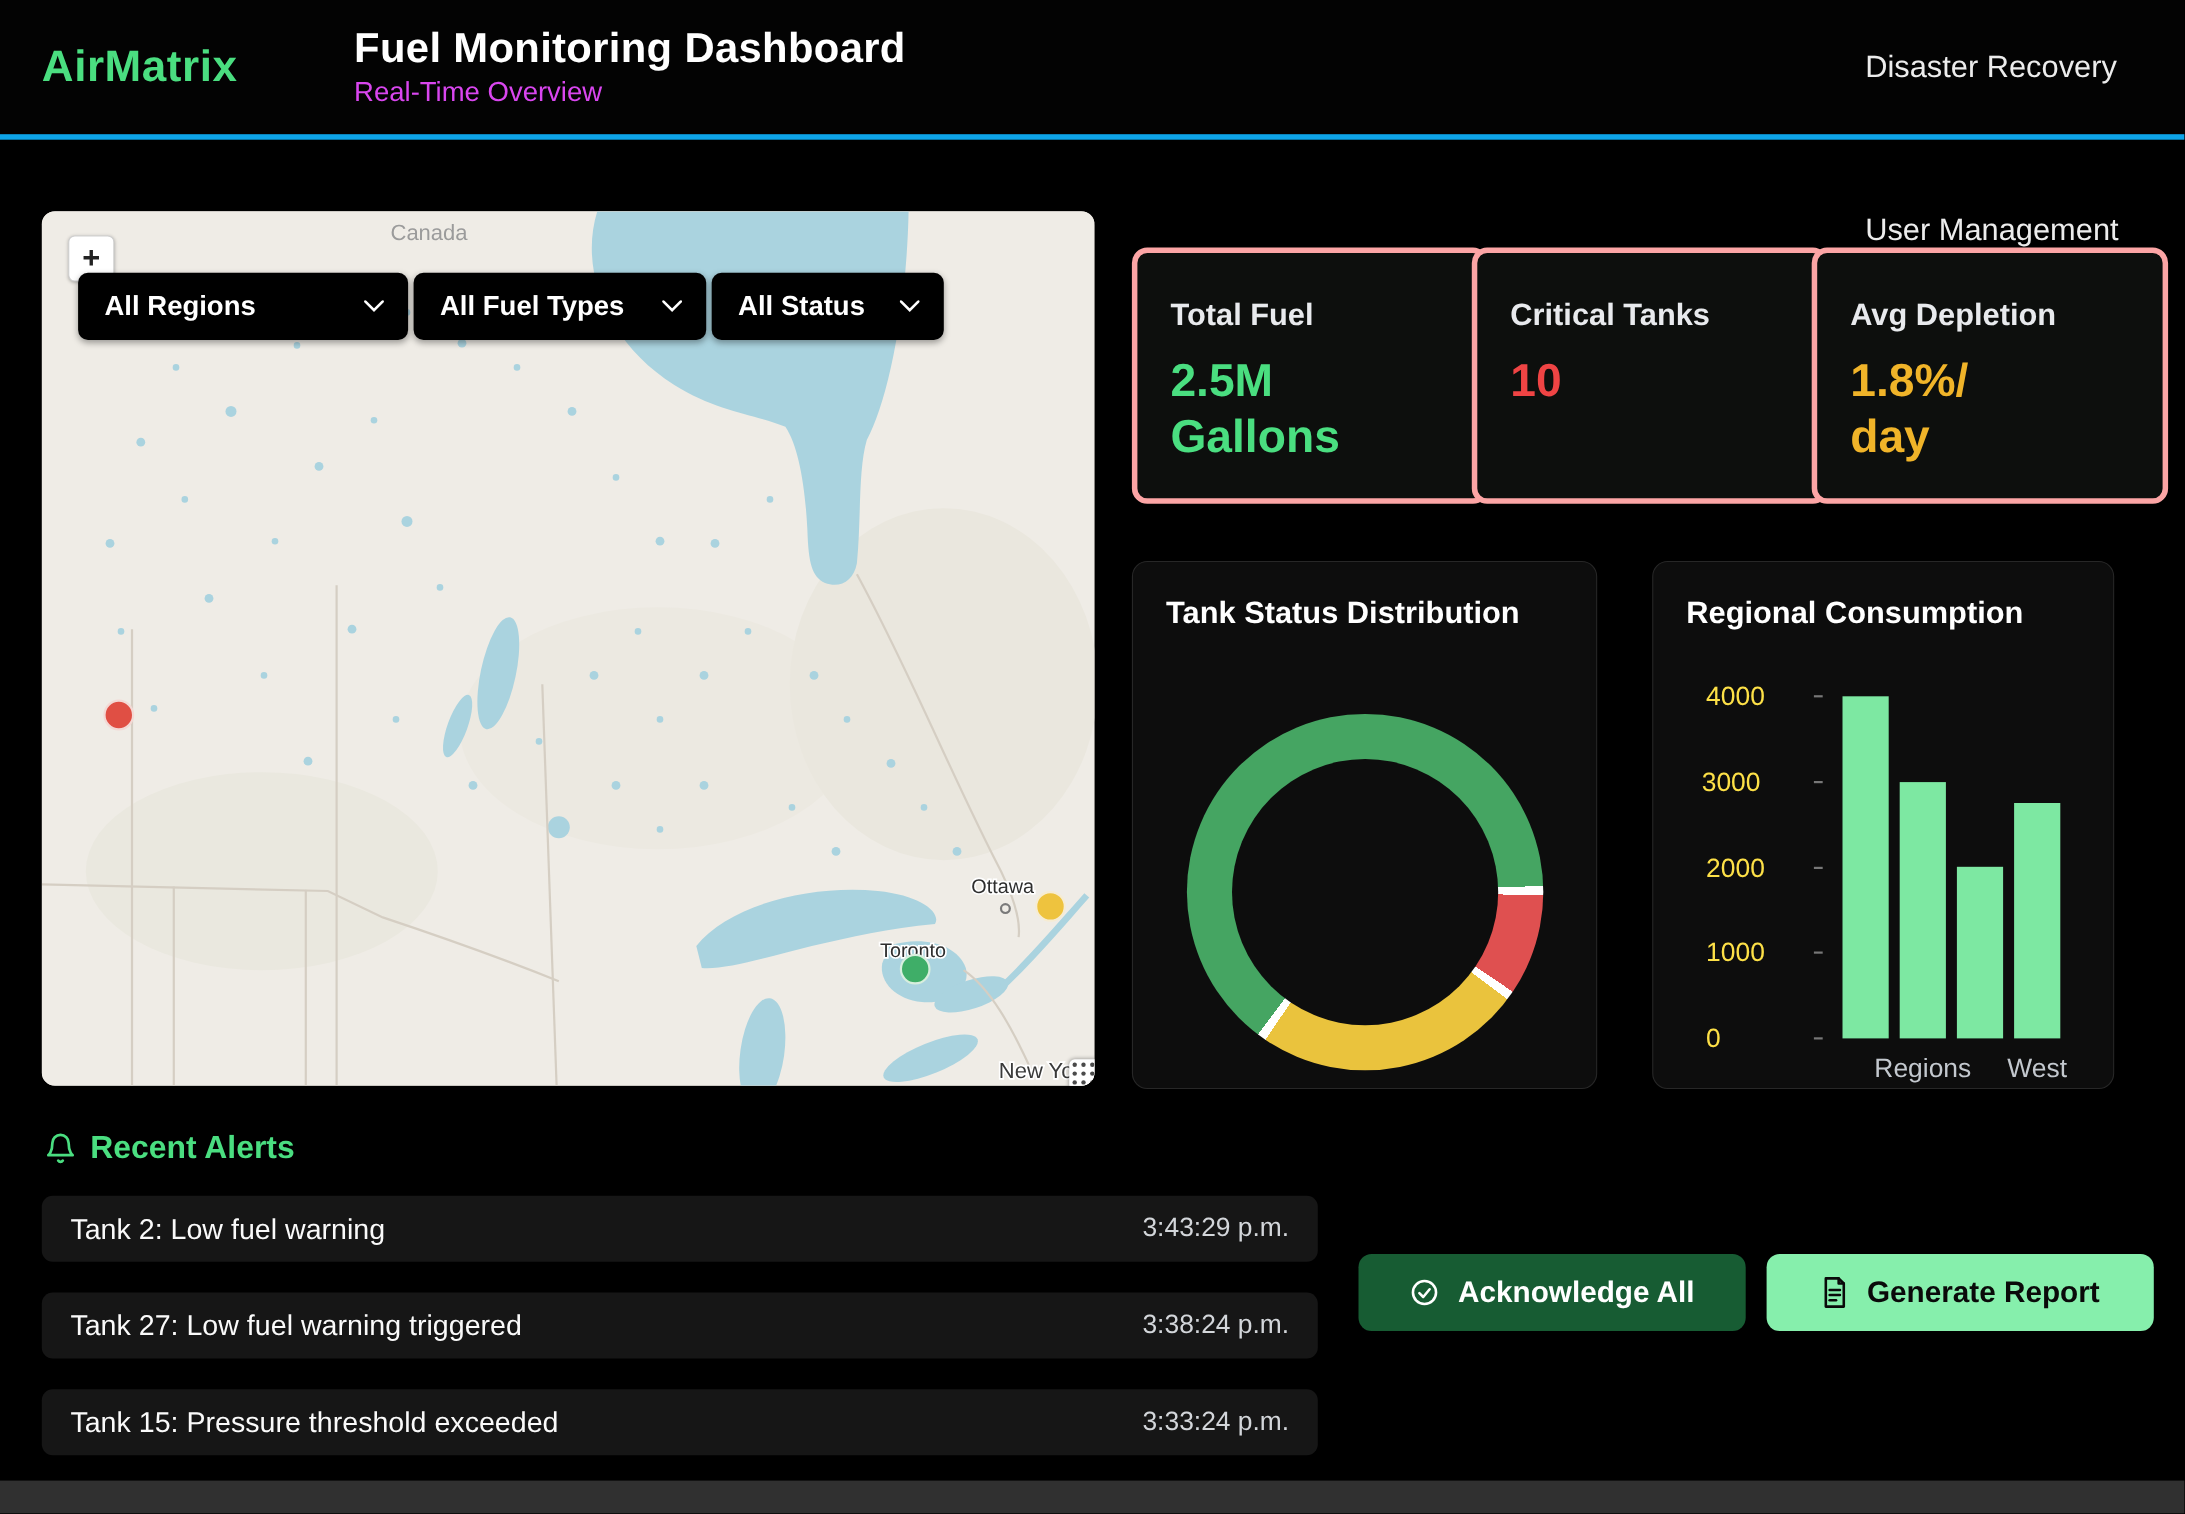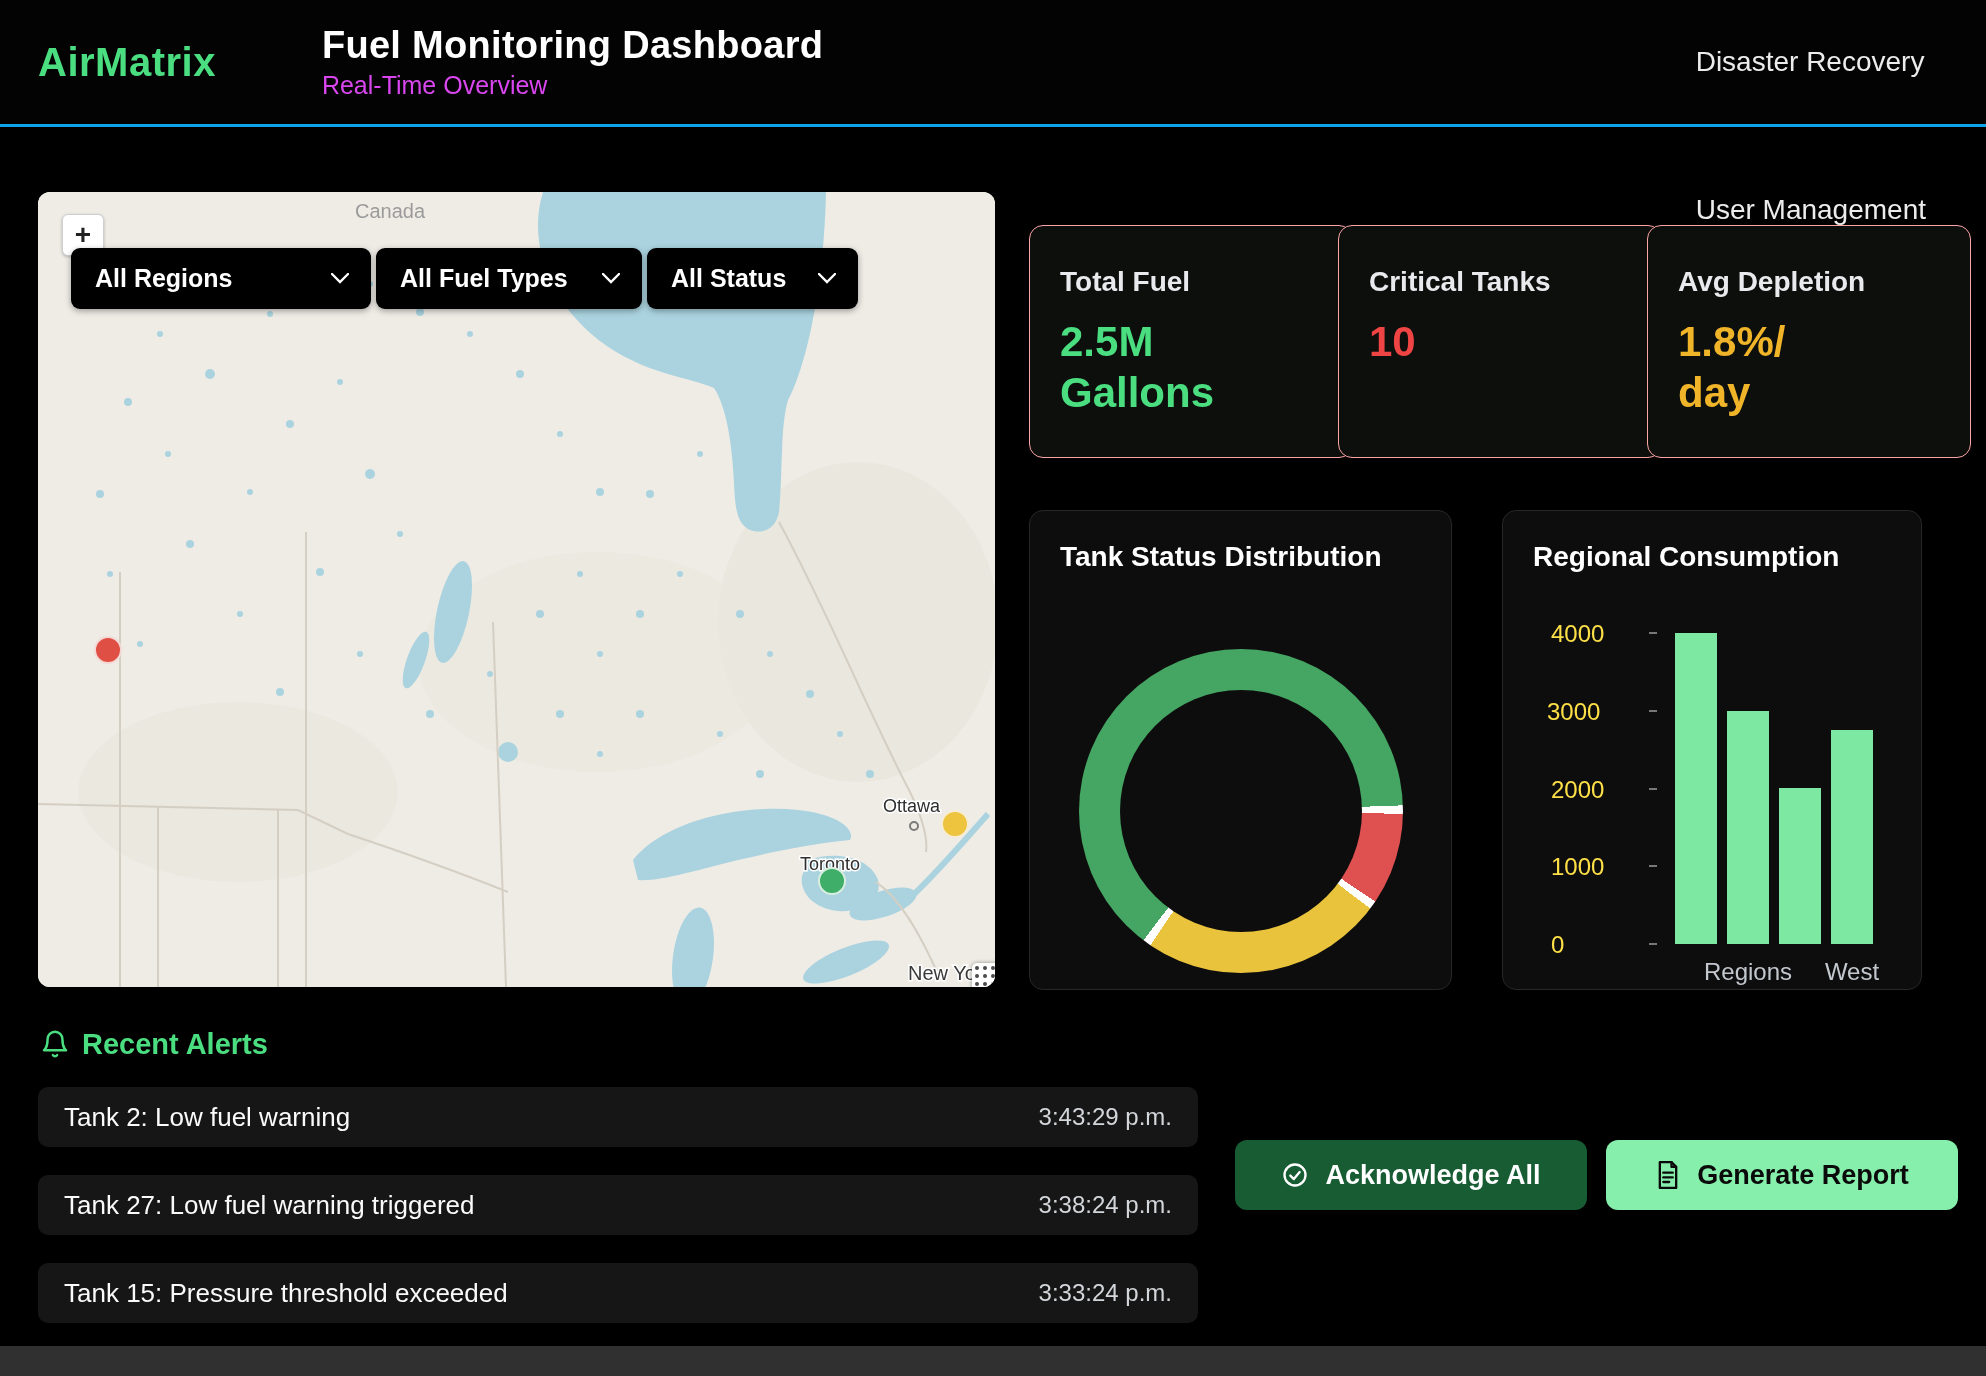--- a/index.html
+++ b/index.html
@@ -1,21 +1,21 @@
 <!DOCTYPE html>
 <html><head>
 <meta charset="utf-8">
 <style>
   * { margin:0; padding:0; box-sizing:border-box; }
   html,body { background:#000; }
   body { width:1986px; height:1376px; font-family:"Liberation Sans", sans-serif; overflow:hidden; position:relative; color:#fff; }
 
   
   .header { position:absolute; left:0; top:0; width:1986px; height:127px; background:#030303;
-            border-bottom:3px solid #0ea5e9; display:flex; align-items:center; }
+            border-bottom:5px solid #0ea5e9; display:flex; align-items:center; }
   .brand { margin-left:38px; font-size:40px; font-weight:800; color:#4ade80; letter-spacing:.5px; }
   .title-block { margin-left:106px; }
   .page-title { font-size:38px; font-weight:700; color:#fff; letter-spacing:.3px; }
   .page-subtitle { font-size:25px; font-weight:400; color:#d946ef; margin-top:4px; }
   .nav { margin-left:auto; margin-right:60px; display:flex; gap:116px;flex-direction:column; }
   .nav-item { font-size:28px; color:#ececec; cursor:pointer; white-space:nowrap; }
 
   
   .map-card { position:absolute; left:38px; top:192px; width:957px; height:795px; border-radius:12px;
               overflow:hidden; background:#efece6; }
@@ -31,21 +31,21 @@
   .dd-regions { left:33px; width:300px; }
   .dd-fuel    { left:338px; width:266px; }
   .dd-status  { left:609px; width:211px; }
   .drag-handle { position:absolute; right:-5px; bottom:-4px; width:28px; height:28px; background:#fff; border-radius:5px;
                  z-index:3; display:grid; grid-template-columns:repeat(3,6px); grid-template-rows:repeat(3,6px);
                  gap:2px; align-content:center; justify-content:center; box-shadow:0 0 4px rgba(0,0,0,.4); }
   .drag-handle i { width:4px; height:4px; border-radius:50%; background:#4a4a4a; }
 
   
   .stat-card { position:absolute; top:225px; width:324px; height:233px; background:#0d0f0d;
-               border:1px solid #fca5a5; border-radius:14px; padding:40px 30px; }
+               border:5px solid #fca5a5; border-radius:14px; padding:40px 30px; }
   .stat-label { font-size:28px; font-weight:600; color:#e8eaed; }
   .stat-value { font-size:42px; font-weight:800; margin-top:18px; line-height:1.22; max-width:175px; }
   .stat-green { color:#4ade80; } .stat-red { color:#ef4444; } .stat-amber { color:#f0b429; }
   .stat-1 { left:1029px; } .stat-2 { left:1338px; } .stat-3 { left:1647px; }
 
   
   .chart-card { position:absolute; top:510px; height:480px; background:#0d0d0d; border:1px solid #272727;
                 border-radius:14px; overflow:hidden; }
   .chart-card h3 { font-size:28px; font-weight:700; color:#fff; padding:30px 0 0 30px; }
   .card-donut { left:1029px; width:423px; }

